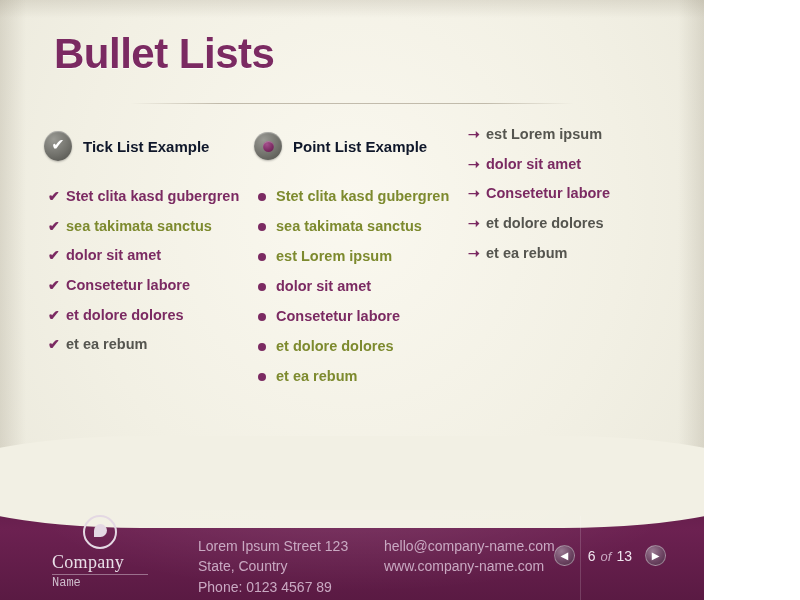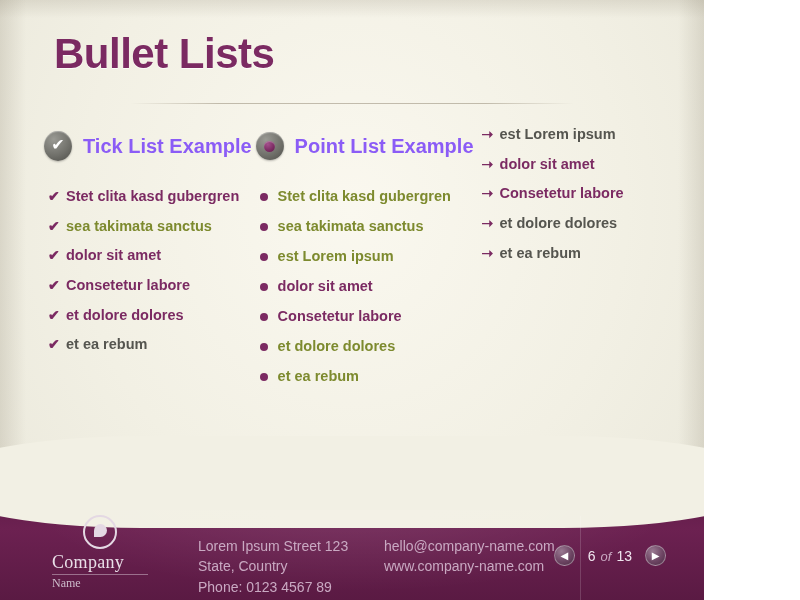--- a/index.html
+++ b/index.html
@@ -109,22 +109,22 @@
     background: radial-gradient(circle at 35% 30%, #a4508c 0%, #7b2a62 60%, #5d1e4a 100%);
     box-shadow: inset 0 1px 1px rgba(255,255,255,0.3);
   }
   .icon-arrow {
     background: radial-gradient(circle at 35% 28%, #a4508c 0%, #7b2a62 62%, #5d1e4a 100%);
     color: #ffffff;
     font-size: 14px;
     line-height: 1;
   }
   .col-head-label {
-    font-size: 20px;
-    color: #8b5cf6;
+    font-size: 15px;
+    color: #0f172a;
     font-weight: bold;
     white-space: nowrap;
   }
 
   .list {
     list-style: none;
     margin: 0;
     padding: 0 0 0 4px;
   }
   .list li {
@@ -225,21 +225,21 @@
     background: #e4d8e3;
     border-radius: 50% 50% 50% 0;
   }
   .logo-name {
     font-family: "Liberation Serif", serif;
     font-size: 18px;
     line-height: 1.05;
     letter-spacing: 0.3px;
   }
   .logo-sub {
-    font-family: Liberation Serif, serif;
+    font-family: Liberation Mono, monospace;
     font-size: 12px;
     color: #cdbccb;
     border-top: 1px solid rgba(228,216,227,0.45);
     margin-top: 2px;
     padding-top: 1px;
   }
   .contact {
     position: absolute;
     top: 536px;
     font-size: 14px;

